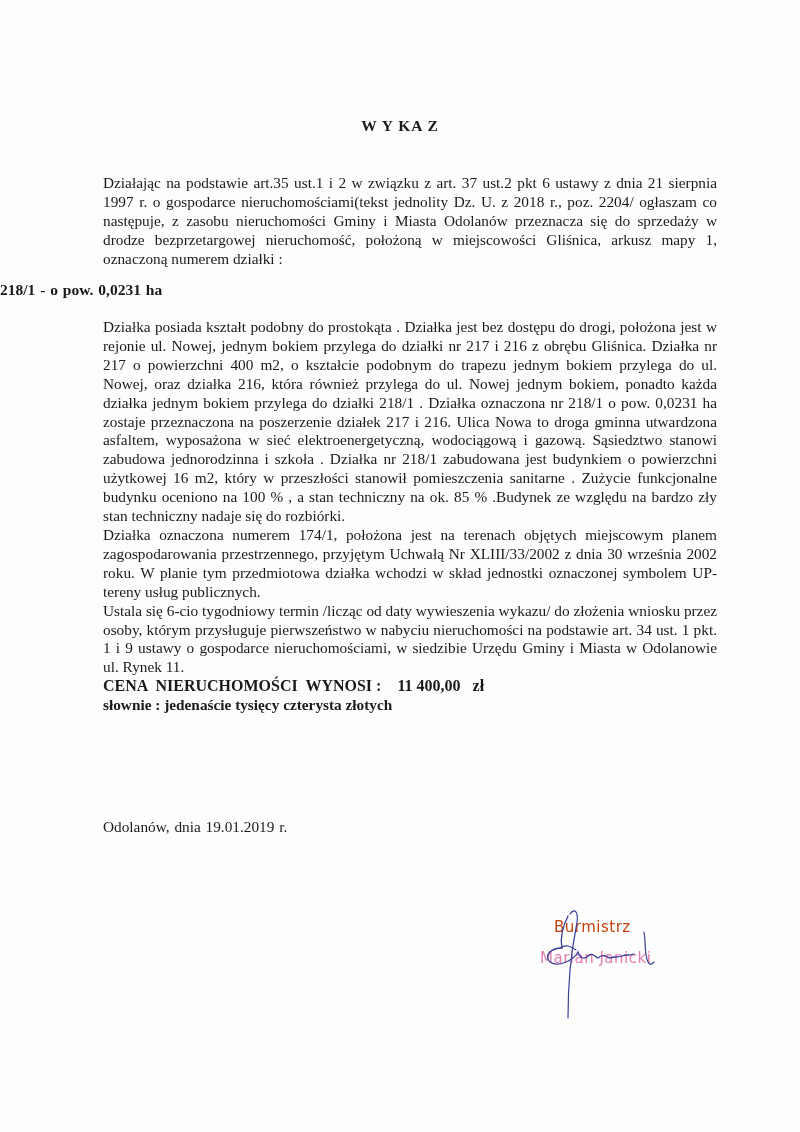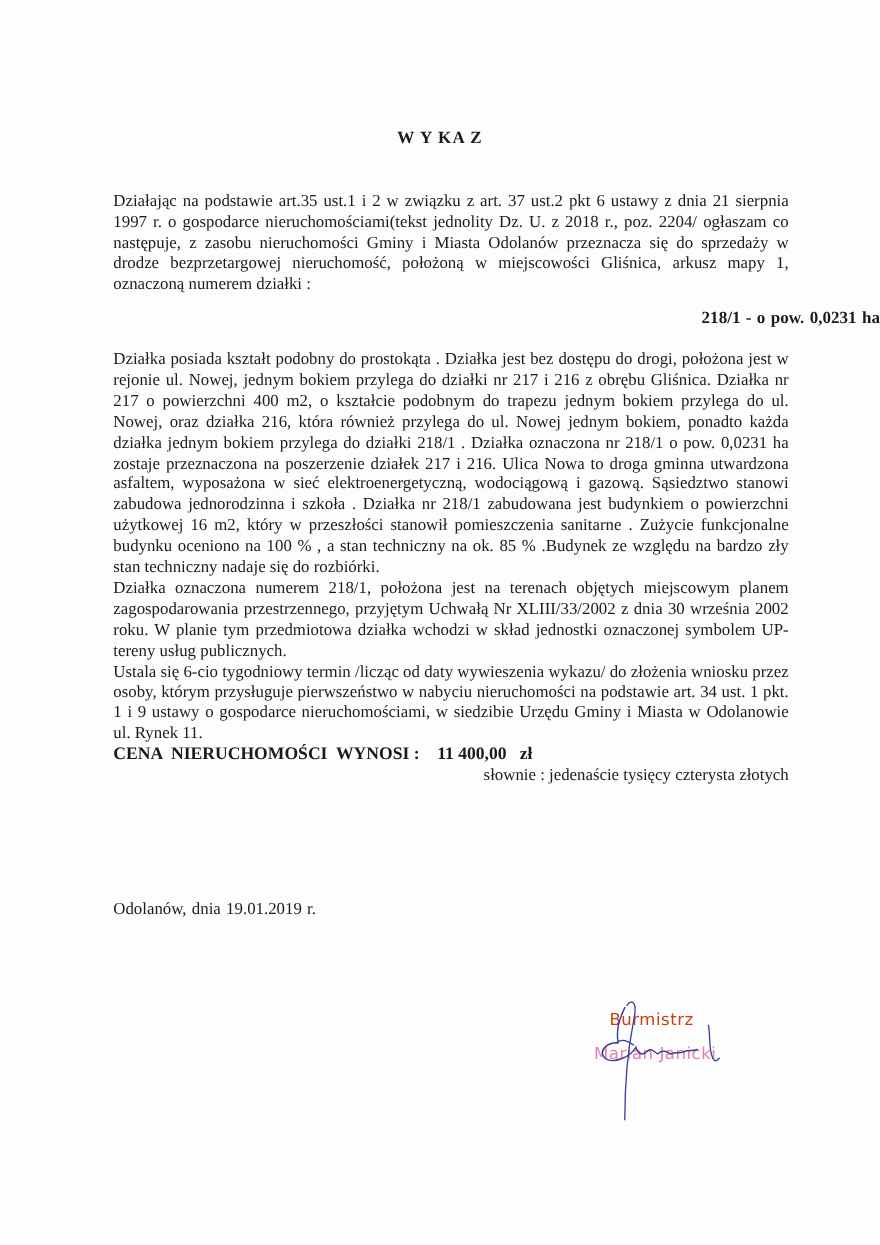--- a/index.html
+++ b/index.html
@@ -13,27 +13,27 @@
   .title {
     position: absolute; top: 117px; left: 0; width: 800px; text-align: center;
     font-weight: bold; font-size: 15.5px; letter-spacing: 1px;
   }
   .body-col {
     position: absolute; left: 103px; width: 614px;
     font-size: 15.3px; line-height: 18.9px; text-align: justify;
   }
   .p1 { top: 174px; }
   .parcel {
-    position: absolute; top: 281px; left: 0; width: 800px; text-align: right;
+    position: absolute; top: 281px; left: 0; width: 800px; text-align: left;
     font-weight: bold; font-size: 15.5px; word-spacing: 1px;
   }
   .p2 { top: 318px; }
   .body-col p { margin: 0; }
   .price-line { font-weight: bold; font-size: 16px; text-align: left; white-space: pre; }
-  .left { text-align: right; }
+  .left { text-align: left; font-weight: bold; }
   .date {
     position: absolute; top: 818px; left: 103px;
     font-size: 15.3px; word-spacing: 1px;
   }
   .stamp {
     position: absolute; left: 540px; top: 898px; width: 140px; height: 140px;
   }
   .stamp-title {
     position: absolute; left: 14px; top: 20px;
     font-family: "DejaVu Sans", sans-serif; font-size: 15px; color: #c2410c;
@@ -54,21 +54,21 @@
   <div class="title">W Y KA Z</div>
 
   <div class="body-col p1">
     <p>Działając na podstawie art.35 ust.1 i 2 w związku z art. 37 ust.2 pkt 6  ustawy z dnia 21 sierpnia 1997 r. o gospodarce nieruchomościami(tekst jednolity Dz. U. z 2018 r., poz. 2204/ ogłaszam co następuje, z zasobu nieruchomości Gminy i Miasta Odolanów przeznacza się do sprzedaży w drodze bezprzetargowej nieruchomość, położoną w miejscowości Gliśnica, arkusz mapy 1, oznaczoną numerem działki :</p>
   </div>
 
   <div class="parcel">218/1  -  o pow. 0,0231 ha</div>
 
   <div class="body-col p2">
     <p>Działka posiada kształt podobny do prostokąta . Działka jest bez dostępu do drogi, położona jest w rejonie ul. Nowej, jednym bokiem przylega do działki nr 217 i 216  z obrębu Gliśnica. Działka nr 217 o powierzchni 400 m2, o kształcie podobnym do trapezu jednym bokiem przylega do ul. Nowej, oraz działka 216, która  również przylega do ul. Nowej jednym bokiem, ponadto  każda działka jednym bokiem przylega do działki 218/1 . Działka oznaczona nr 218/1 o pow. 0,0231 ha zostaje przeznaczona na poszerzenie działek 217 i 216. Ulica Nowa to droga gminna utwardzona asfaltem, wyposażona w sieć  elektroenergetyczną, wodociągową i gazową. Sąsiedztwo stanowi zabudowa jednorodzinna i szkoła . Działka nr 218/1 zabudowana jest budynkiem o powierzchni użytkowej 16 m2, który w przeszłości stanowił pomieszczenia sanitarne . Zużycie funkcjonalne budynku oceniono na 100 % , a stan techniczny na ok. 85 % .Budynek ze względu na bardzo zły stan techniczny nadaje się do rozbiórki.</p>
-    <p>Działka oznaczona numerem 218/1, położona jest na terenach objętych miejscowym planem zagospodarowania przestrzennego, przyjętym Uchwałą Nr XLIII/33/2002 z dnia 30 września 2002 roku. W planie tym przedmiotowa działka wchodzi w skład jednostki oznaczonej symbolem UP- tereny usług publicznych.</p>
+    <p>Działka oznaczona numerem 174/1, położona jest na terenach objętych miejscowym planem zagospodarowania przestrzennego, przyjętym Uchwałą Nr XLIII/33/2002 z dnia 30 września 2002 roku. W planie tym przedmiotowa działka wchodzi w skład jednostki oznaczonej symbolem UP- tereny usług publicznych.</p>
     <p>Ustala się 6-cio tygodniowy termin /licząc od daty wywieszenia wykazu/ do złożenia wniosku przez osoby, którym przysługuje pierwszeństwo w nabyciu nieruchomości na podstawie art. 34 ust. 1 pkt. 1 i 9 ustawy o gospodarce nieruchomościami, w siedzibie Urzędu Gminy i Miasta w Odolanowie ul. Rynek 11.</p>
     <p class="price-line"><span>CENA  NIERUCHOMOŚCI  WYNOSI :</span>    <span>11 400,00</span>   <span>zł</span></p>
     <p class="left">słownie :  jedenaście tysięcy czterysta złotych</p>
   </div>
 
   <div class="date">Odolanów, dnia  19.01.2019 r.</div>
 
   <div class="stamp">
     <div class="stamp-title">Burmistrz</div>
     <div class="stamp-name">Marian Janicki</div>

